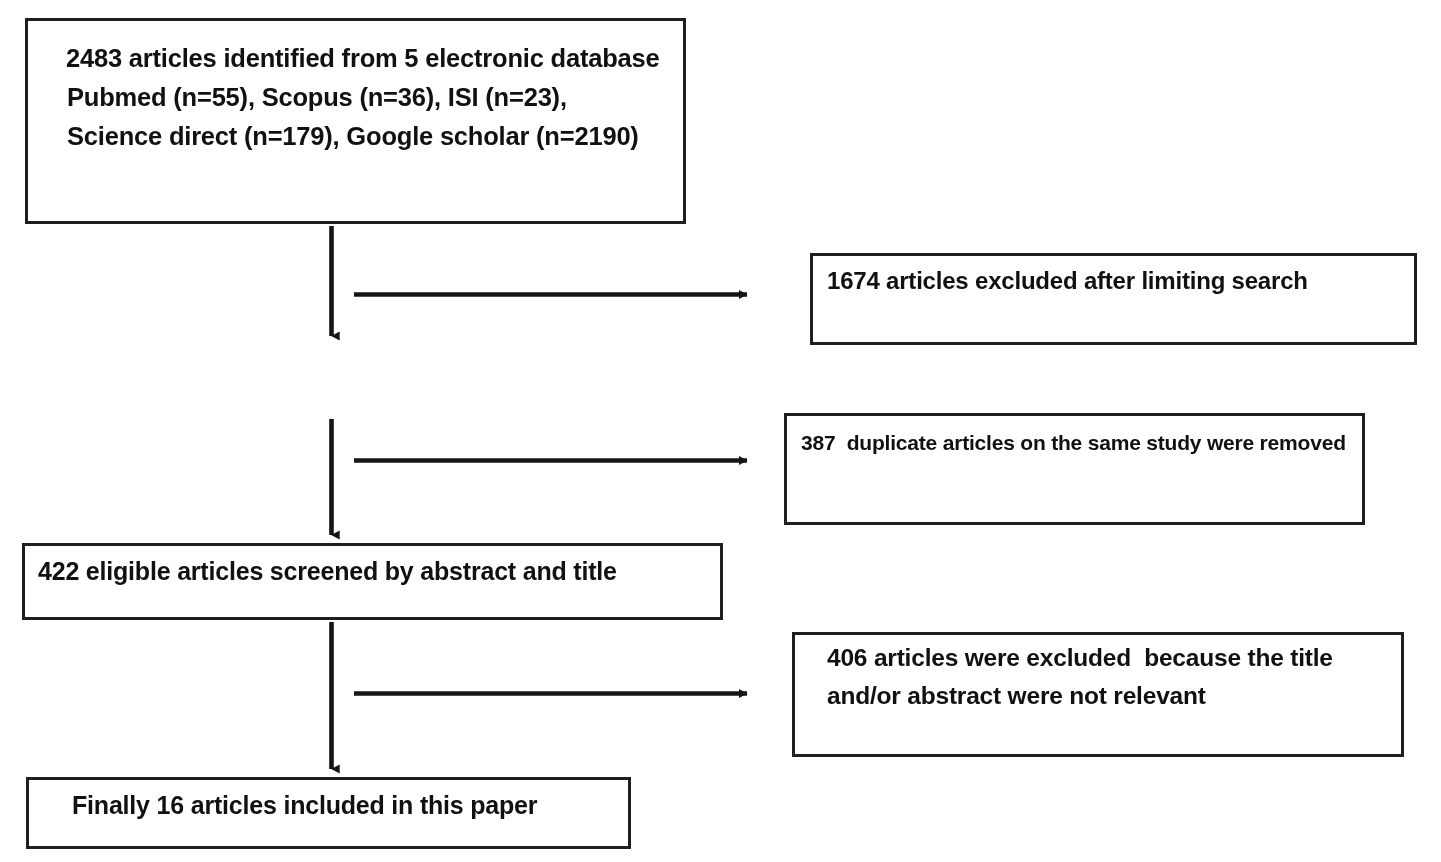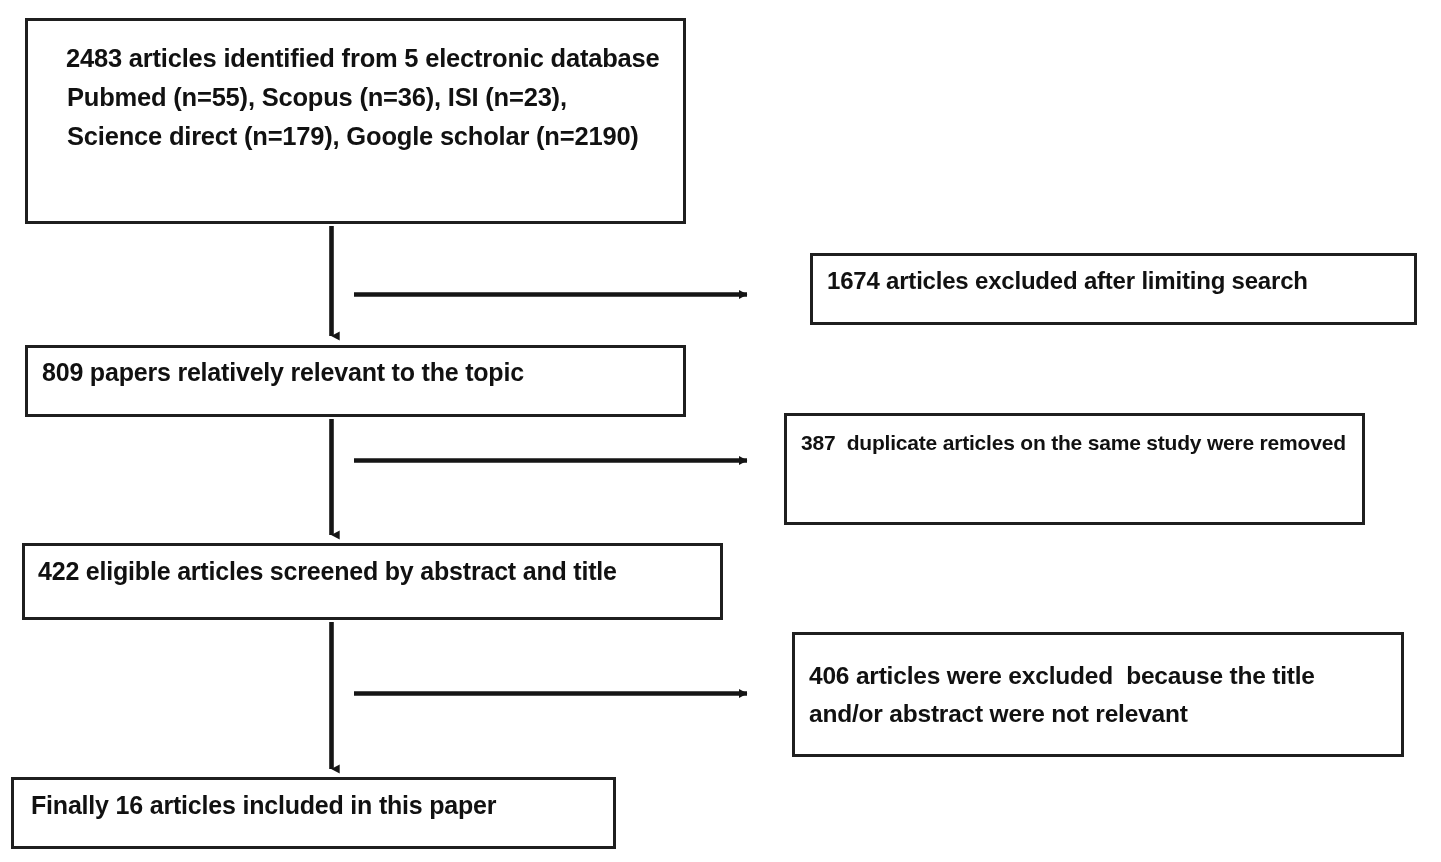--- a/index.html
+++ b/index.html
@@ -47,21 +47,21 @@
     left: 25px;  top: 18px;  width: 661px;  height: 206px;
   }
   #box-identified .box-text {
     font-size: 25.5px;
     line-height: 39px;
     padding: 18px 20px 0 39px;
     text-indent: -1px;
   }
   
   #box-excluded-limiting {
-    left: 810px;  top: 253px;  width: 607px;  height: 72px;
+    left: 810px;  top: 253px;  width: 607px;  height: 92px;
   }
   #box-excluded-limiting .box-text {
     font-size: 24px;
     line-height: 34px;
     padding: 8px 8px 0 14px;
   }
   
   #box-relevant {
     left: 25px;  top: 345px;  width: 661px;  height: 72px;
   }
@@ -88,25 +88,26 @@
     line-height: 34px;
     padding: 8px 24px 0 13px;
   }
   
   #box-excluded-title {
     left: 792px;  top: 632px;  width: 612px;  height: 125px;
   }
   #box-excluded-title .box-text {
     font-size: 24.5px;
     line-height: 38px;
-    padding: 22px 8px 0 14px;
+    padding: 4px 8px 0 14px;
+    margin-left: 18px;
   }
   
   #box-included {
-    left: 11px;  top: 777px;  width: 605px;  height: 72px;
+    left: 26px;  top: 777px;  width: 605px;  height: 72px; padding-left: 26px;
   }
   #box-included .box-text {
     font-size: 25px;
     line-height: 34px;
     padding: 8px 8px 0 17px;
   }
 </style>
 </head>
 <body>
 
@@ -148,23 +149,20 @@
   </svg>
 
   <div class="flow-box" id="box-identified">
     <span class="box-text">2483 articles identified from 5 electronic database Pubmed (n=55), Scopus (n=36), ISI (n=23), Science direct (n=179), Google scholar (n=2190)</span>
   </div>
 
   <div class="flow-box" id="box-excluded-limiting">
     <span class="box-text">1674 articles excluded after limiting search</span>
   </div>
 
-  <div class="flow-box" id="box-relevant">
-    <span class="box-text">809 papers relatively relevant to the topic</span>
-  </div>
 
   <div class="flow-box" id="box-duplicates">
     <span class="box-text">387  duplicate articles on the same study were removed</span>
   </div>
 
   <div class="flow-box" id="box-screened">
     <span class="box-text">422 eligible articles screened by abstract and title</span>
   </div>
 
   <div class="flow-box" id="box-excluded-title">

